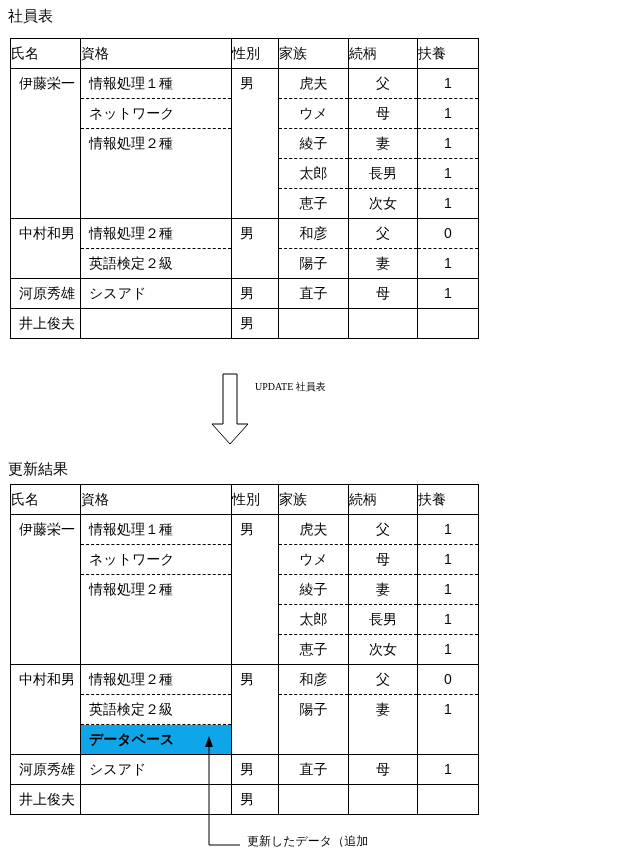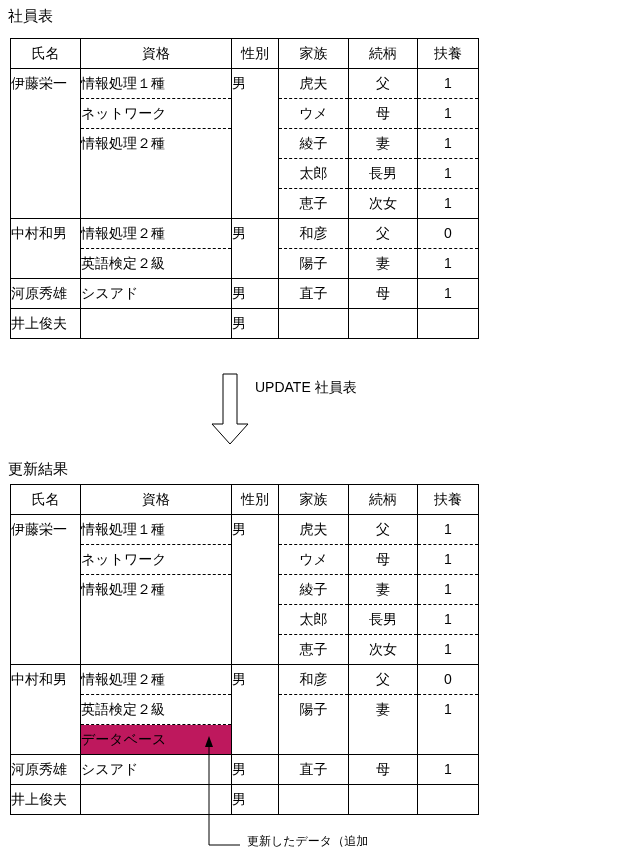--- a/index.html
+++ b/index.html
@@ -8,27 +8,27 @@
 
   .fig-title { position:absolute; font-size:15px; line-height:17px; white-space:nowrap; }
 
   table.grid { position:absolute; border-collapse:collapse; table-layout:fixed; width:468px;
                border:1px solid #000; }
   .grid tr { height:30px; }
   .grid td { border-left:1px solid #000; border-top:0; font-size:14px; line-height:29px;
              vertical-align:top; padding:0; overflow:hidden; white-space:nowrap; }
   .grid tr.bs > td { border-top:1px solid #000; }
   .grid td.dash { border-top:1px dashed #000;margin-top:40px; }
-  .grid td.head { text-align:center; }
-  .grid td.l { }
+  .grid td.head { }
+  .grid td.l { padding-left:8px; }
   .grid td.c { text-align:center; }
-  .grid td.hl { background:#be185d; }
-
-  .sql { position:absolute; left:255px; top:379px; font-family:Liberation Sans, sans-serif;
-         font-size:14px; line-height:16px; }
+  .grid td.hl { background:#0ea5e9;font-weight:bold; }
+
+  .sql { position:absolute; left:255px; top:379px; font-family:Liberation Serif, serif;
+         font-size:10px; line-height:16px; }
   .sql div { white-space:pre; }
 
   .flow-arrow { position:absolute; left:205px; top:370px; }
   .callout-connector { position:absolute; left:200px; top:730px; }
   .callout { position:absolute; left:247px; top:832px; font-size:12px; line-height:19px; }
   .callout div { white-space:pre; }
 </style>
 </head>
 <body>
 

